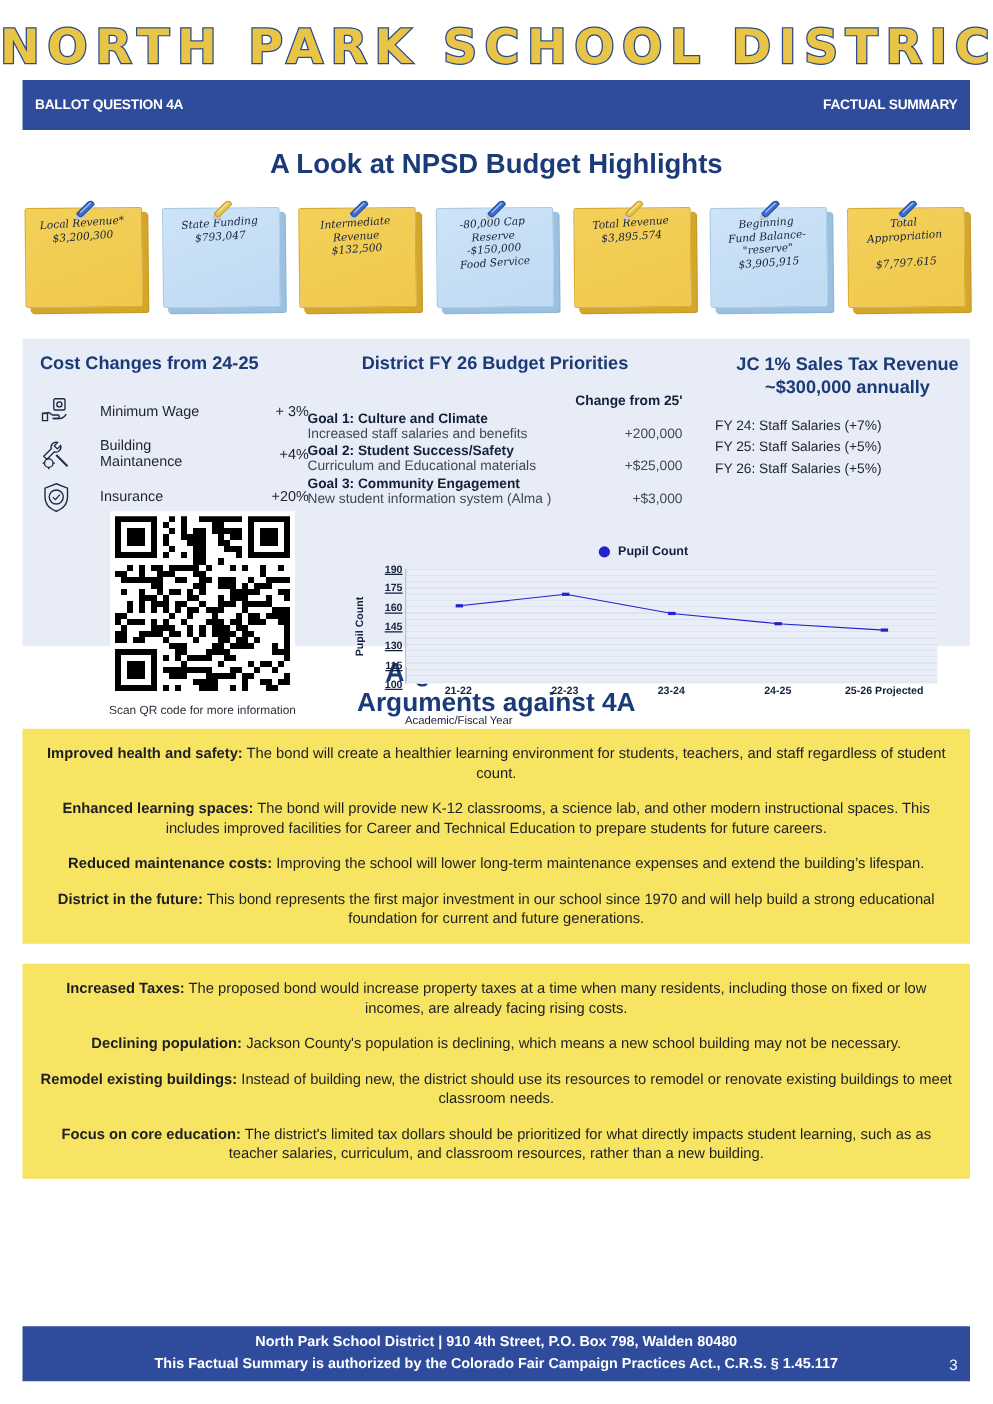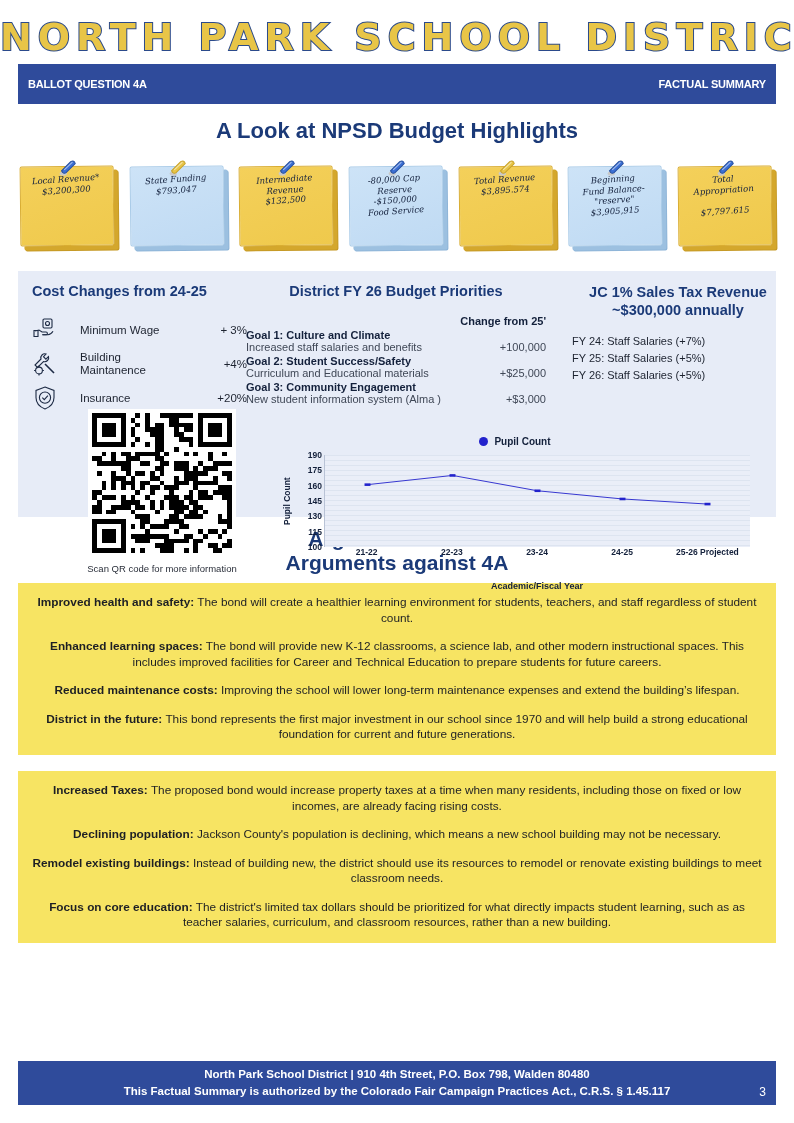--- a/index.html
+++ b/index.html
@@ -155,29 +155,30 @@
   .chart-body { position:relative; margin-top: 8px; height: 92px; display:flex; }
   .y-axis-title {
     writing-mode: vertical-rl; transform: rotate(180deg);
     font-size: 8.5px; font-weight:bold; color:#13203b;
     display:flex; align-items:center; justify-content:center; width:14px;
   }
   .y-ticks { width: 30px; position:relative; }
   .y-ticks span {
     position:absolute; right:2px; font-size: 8.5px; font-weight:bold; color:#13203b;
     transform: translateY(-50%);
+    text-decoration: underline;
   }
   .plot { position:relative; flex:1; background:
       repeating-linear-gradient(to bottom, #dde4f0 0px, #dde4f0 1px, #eaeef8 1px, #eaeef8 5px);
     border-left: 1px solid #b9c3d6;
   }
   .plot svg { position:absolute; inset:0; width:100%; height:100%; }
   .x-ticks { margin-left:44px; position:relative; height:14px; }
   .x-ticks span { position:absolute; font-size:8.5px; font-weight:bold; color:#13203b; transform: translateX(-50%); white-space:nowrap;}
-  .x-axis-title { text-align:center; margin-left:44px; font-size:9px; font-weight:bold; color:#13203b; margin-top:20px;}
+  .x-axis-title { margin-left:44px; font-size:9px; font-weight:normal; color:#13203b; margin-top:10px;}
 
   
   .args-heads { display:flex; margin: 10px 18px 0 18px; flex-direction: column; }
   .args-heads > div { flex:1; text-align:center; font-size:21px; font-weight:bold; color:#1b3a78; }
   .args-body { display:flex; margin: 8px 18px 0 18px; gap: 16px; flex-direction: column; }
   .arg-box {
     flex:1; background:#f7e463; padding: 12px 14px;
     font-size: 11.8px; line-height: 1.32; color:#1d1f24; text-align:center;
   }
   .arg-box p { margin-bottom: 13px; }
@@ -332,21 +333,21 @@
     <div class="prio-col">
       <div class="col-head">District FY 26 Budget Priorities</div>
       <div class="prio-head-row">
         <span></span>
         <span>Change from 25'</span>
       </div>
       <div id="prio-list">
   <div class="prio-goal">Goal 1: Culture and Climate</div>
   <div class="prio-item">
     <span>Increased staff salaries and benefits</span>
-    <span class="amt">+100,000</span>
+    <span class="amt">+200,000</span>
   </div>
   <div class="prio-goal">Goal 2: Student Success/Safety</div>
   <div class="prio-item">
     <span>Curriculum and Educational materials</span>
     <span class="amt">+$25,000</span>
   </div>
   <div class="prio-goal">Goal 3: Community Engagement</div>
   <div class="prio-item">
     <span>New student information system (Alma )</span>
     <span class="amt">+$3,000</span>

